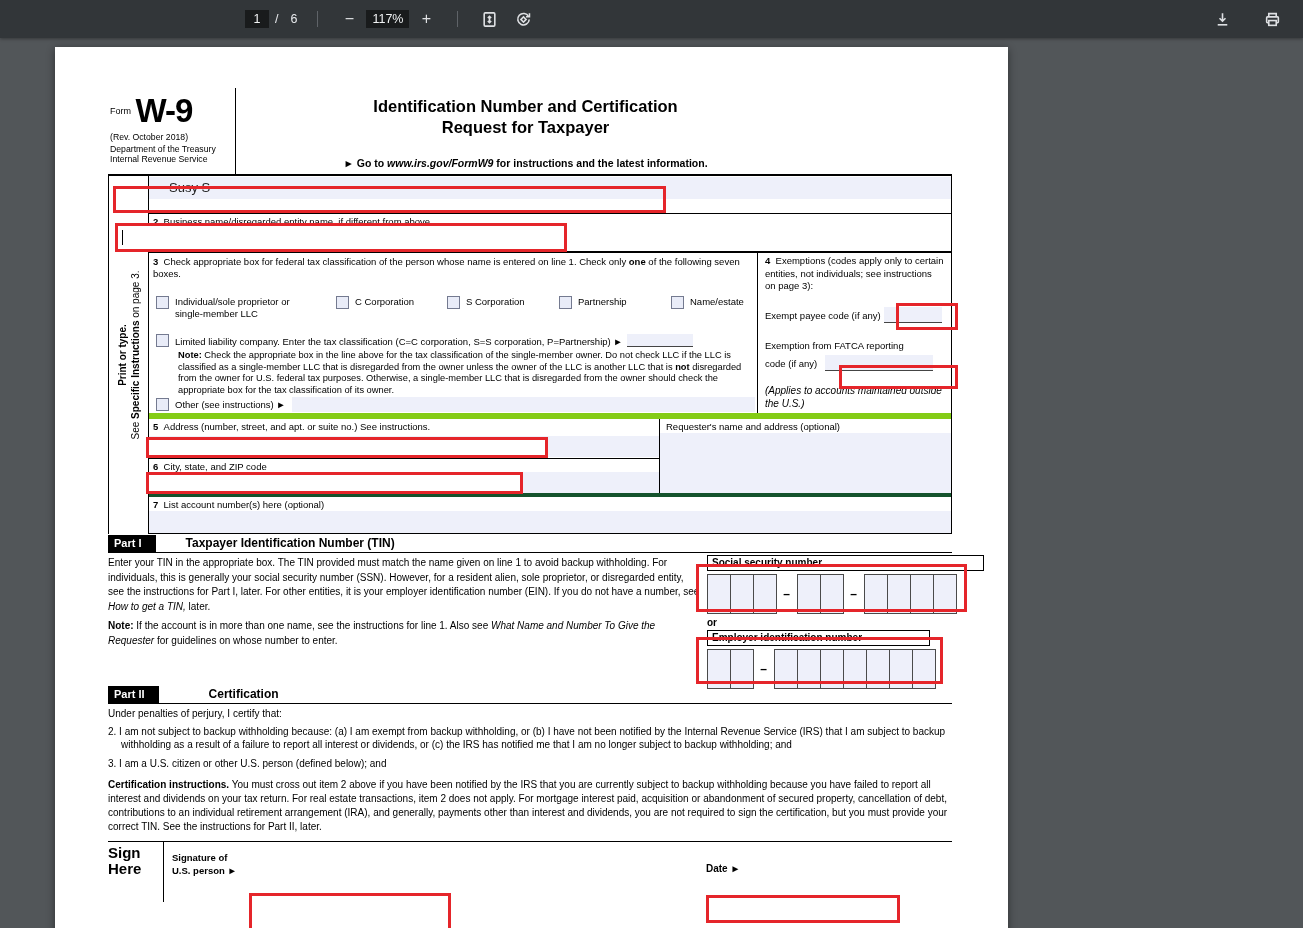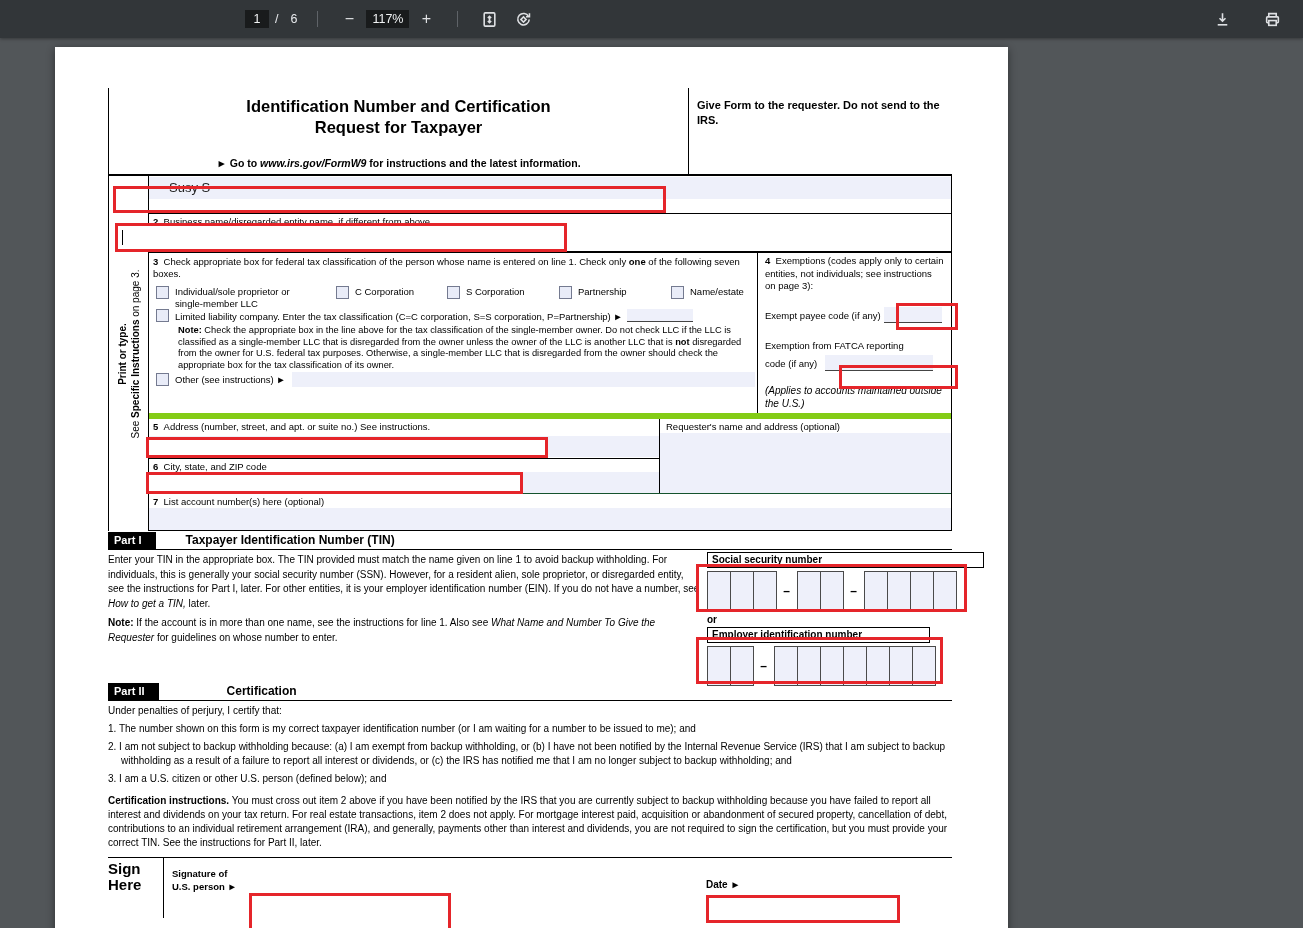--- a/index.html
+++ b/index.html
@@ -56,26 +56,26 @@
 
   .row1 { height:37px; border-bottom:1px solid #000; }
   .row1 .field { height:22px; margin-top:1px; font-size:13px; color:#222;
                  padding:3px 0 0 20px; }
   .row2 { height:39px; border-bottom:2px solid #000; }
 
   .row34 { height:166px; border-bottom:6px solid #84cc16; display:flex; }
   .c3 { width:609px; border-right:1px solid #000; padding-top:2px; }
   .lbl3 { font-size:9.5px; line-height:12px; padding:1px 4px 0 4px;
           text-indent:0; }
-  .cbrow { display:flex; padding-left:7px; margin-top:6px; font-size:9.5px;
+  .cbrow { display:flex; padding-left:7px; margin-top:16px; font-size:9.5px;
            line-height:11.5px; }
   .cbitem { display:flex; align-items:flex-start; }
   .cb { width:13px; height:13px; background:#e9ecf8; border:1px solid #747a90;
         margin-right:6px; flex:none; }
-  .llcrow { display:flex; align-items:flex-end; padding-left:7px; 
+  .llcrow { display:flex; align-items:flex-end; padding-left:7px; margin-top:15px;
             font-size:9.5px; }
   .llc-field { width:66px; height:13px; background:#eef0fa;
                border-bottom:1px solid #444; margin-left:4px; }
   .note3 { font-size:9.3px; line-height:11.6px; padding:3px 2px 0 29px; }
   .otherrow { display:flex; align-items:center; padding-left:7px; margin-top:1px;
               font-size:9.5px; }
   .other-field { flex:1; height:15px; background:#eef0fa; margin:0 2px 0 6px; }
 
   .c4 { flex:1; position:relative; font-size:9.5px; line-height:12.5px;
         padding:2px 6px 0 7px; }
@@ -83,40 +83,40 @@
   .inline-field { display:inline-block; width:58px; height:16px;
                   background:#eef0fa; border-bottom:1px solid #444;
                   vertical-align:-4px; margin-left:3px; }
   .fatca { margin-top:17px; }
   .fatca-field { display:inline-block; width:108px; height:16px;
                  background:#eef0fa; border-bottom:1px solid #444;
                  vertical-align:-4px; margin-left:8px; }
   .applies { position:absolute; left:7px; bottom:3px; font-size:10px;
              font-style:italic; }
 
-  .row56 { display:flex; border-bottom:1px solid #14532d; }
+  .row56 { display:flex; border-bottom:4px solid #14532d; }
   .c56 { width:511px; border-right:1px solid #000; }
   .row5 { height:40px; border-bottom:1px solid #000; }
   .row5 .field { height:21px; margin-top:4px; }
   .row6 { height:34px; }
   .row6 .field { height:21px; margin-top:0px; }
   .creq { flex:1; display:flex; flex-direction:column; }
   .req-label { font-size:9.5px; padding:2px 0 1px 6px; }
   .req-fill { flex:1; background:#eef0fa; }
 
   .row7 { height:37px; border-bottom:2px solid #000; }
   .row7 .field { height:22px; margin-top:1px; }
 
   
   .phead { display:flex; align-items:center; height:19px;
            border-bottom:1px solid #000; }
   .pbadge { background:#000; color:#fff; font-weight:bold; font-size:11px;
             padding:2px 14px 3px 6px; }
   .ptitle { font-weight:bold; font-size:12px; }
-  .pt1 { margin-left:30px; } .pt2 { margin-left:32px;padding-left:36px; }
+  .pt1 { margin-left:30px; } .pt2 { margin-left:14px;padding-left:36px; }
 
   
   .p1body { position:relative; height:132px; font-size:10px; }
   .p1text { width:594px; line-height:14.6px; padding-top:3px; }
   .p1text p + p { margin-top:5px; }
   .it { font-style:italic; }
   .tin { position:absolute; left:599px; top:2px; width:260px; }
   .tin-label { border:1px solid #000; font-weight:bold; font-size:10px;
                padding:1px 0 2px 4px; width:277px; }
   .ein-label { width:223px; }
@@ -192,30 +192,38 @@
             <rect x="4.5" y="9" width="7" height="4.5" fill="#323639"></rect>
           </svg>
       </button>
     </div>
   </div>
 
   <div class="page">
     <div class="form">
 
       <div class="hd">
+        <div class="hd-left">
+          <span class="hd-form-word">Form</span>
+          <span class="hd-w9">W-9</span>
+          <div class="hd-small">(Rev. October 2018)</div>
+          <div class="hd-small" style="margin-top:1px">
+            <div>Department of the Treasury</div>
+            <div>Internal Revenue Service</div>
+          </div>
+        </div>
         <div class="hd-mid">
           <div class="hd-title">
             <div>Identification Number and Certification</div>
             <div>Request for Taxpayer</div>
           </div>
           <div class="hd-sub">
             <span>► Go to </span><span class="it">www.irs.gov/FormW9</span><span> for instructions and the latest information.</span>
           </div>
         </div>
-        <div class="hd-right">Give Form to the requester. Do not send to the IRS.</div>
       </div>
 
       <div class="boxed">
         <div class="side">
           <div class="side-text">
             <div style="font-weight:bold">Print or type.</div>
             <div><span>See </span><b>Specific Instructions</b><span> on page 3.</span></div>
           </div>
         </div>
         <div class="rows">
@@ -344,21 +352,20 @@
           </div>
         </div>
       </div>
 
       <div class="phead">
         <span class="pbadge">Part II</span>
         <span class="ptitle pt2">Certification</span>
       </div>
       <div>
         <div class="p2intro">Under penalties of perjury, I certify that:</div>
-        <div class="item">1. The number shown on this form is my correct taxpayer identification number (or I am waiting for a number to be issued to me); and</div>
         <div class="item">2. I am not subject to backup withholding because: (a) I am exempt from backup withholding, or (b) I have not been notified by the Internal Revenue Service (IRS) that I am subject to backup withholding as a result of a failure to report all interest or dividends, or (c) the IRS has notified me that I am no longer subject to backup withholding; and</div>
         <div class="item">3. I am a U.S. citizen or other U.S. person (defined below); and</div>
         <div class="certp"><b>Certification instructions.</b><span> You must cross out item 2 above if you have been notified by the IRS that you are currently subject to backup withholding because you have failed to report all interest and dividends on your tax return. For real estate transactions, item 2 does not apply. For mortgage interest paid, acquisition or abandonment of secured property, cancellation of debt, contributions to an individual retirement arrangement (IRA), and generally, payments other than interest and dividends, you are not required to sign the certification, but you must provide your correct TIN. See the instructions for Part II, later.</span></div>
       </div>
 
       <div class="signrow">
         <div class="sign-word">
           <div>Sign</div>
           <div>Here</div>
         </div>

